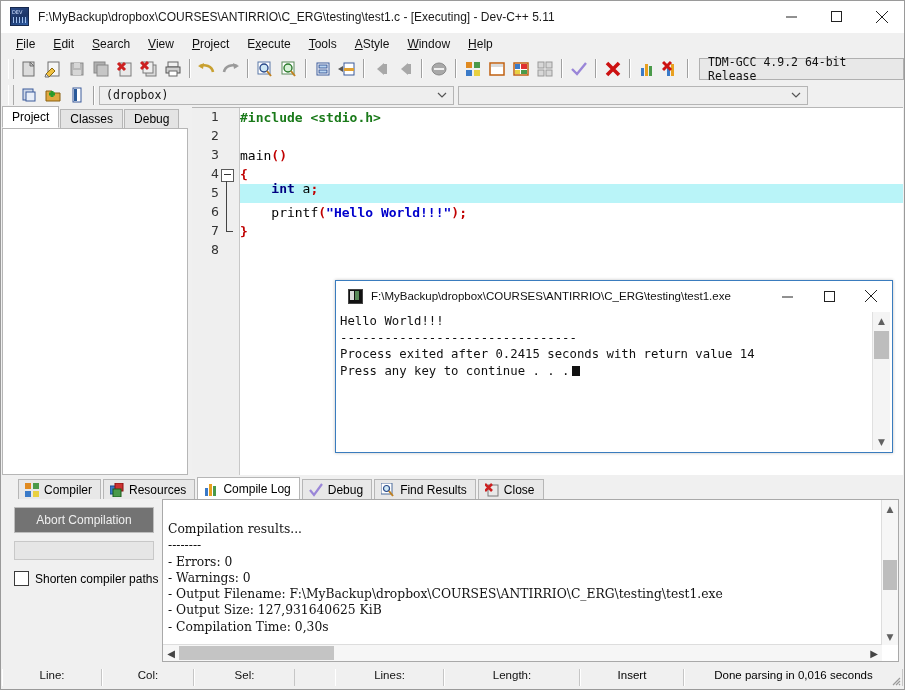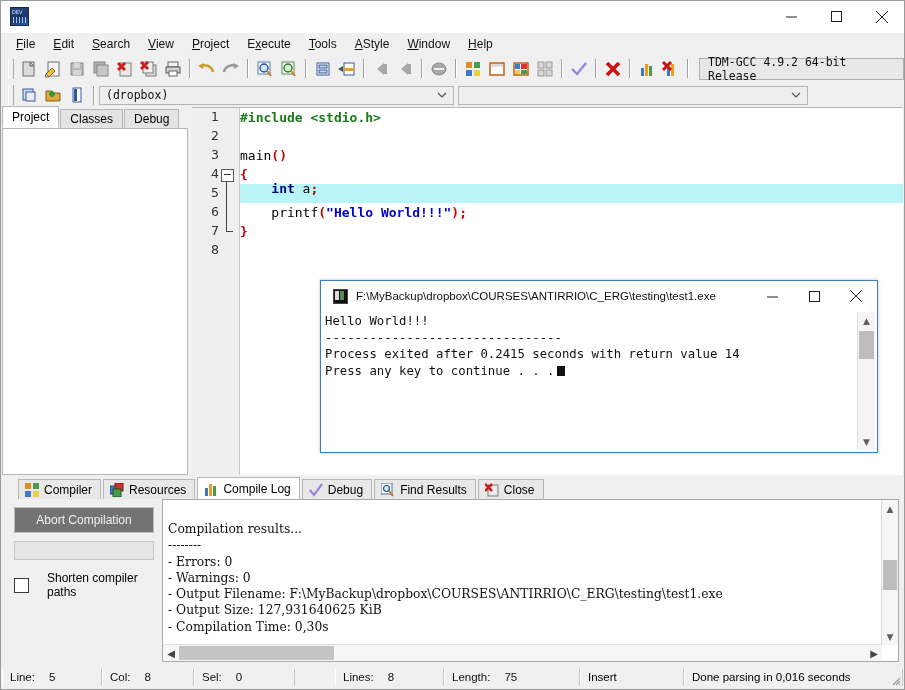--- a/index.html
+++ b/index.html
@@ -90,21 +90,21 @@
             font-family:"DejaVu Sans Mono", monospace;font-size:13px;}
   .cline{position:absolute;left:0;height:19px;line-height:19px;white-space:pre;}
   .hl-row{position:absolute;left:48px;right:0;height:19px;background:#b9f4f8;}
   .k-pre{color:#1a7a1a;font-weight:bold;}
   .k-kw{color:#000080;font-weight:bold;}
   .k-sym{color:#c00000;font-weight:bold;}
   .k-str{color:#0000cc;font-weight:bold;}
   .k-id{color:#000;}
 
   
-  .console{position:absolute;left:319px;top:279px;width:558px;height:173px;
+  .console{position:absolute;left:334px;top:279px;width:558px;height:173px;
            background:#ffffff;border:1px solid #3a7cbe;box-sizing:border-box;
            box-shadow:0 0 3px rgba(0,0,0,0.25);}
   .con-title{height:30px;display:flex;align-items:center;background:#ffffff;}
   .con-ico{width:13px;height:13px;margin-left:12px;margin-right:8px;
            background:#111;border:1px solid #444;position:relative;flex:none;}
   .con-ico:after{content:"";position:absolute;left:1px;top:1px;width:4px;height:9px;background:#dcdcdc;}
   .con-ico:before{content:"";position:absolute;left:6px;top:1px;width:4px;height:9px;background:#5a8a5a;}
   .con-t{font-size:11.5px;color:#111;white-space:nowrap;}
   .con-btns{margin-left:auto;display:flex;}
   .con-btn{width:42px;height:30px;display:flex;align-items:center;justify-content:center;
@@ -127,50 +127,51 @@
   .btab{height:19px;padding:0 8px 0 6px;display:flex;align-items:center;gap:5px;
         font-size:12px;background:#e8e8e8;border:1px solid #b6b6b6;border-bottom:none;
         margin-right:2px;}
   .btab.active{background:#ffffff;height:21px;}
   .bbody{position:absolute;left:4px;top:22px;right:4px;bottom:4px;display:flex;}
   .blefttools{width:156px;padding-top:8px;}
   .abort-btn{margin:0 8px;height:24px;background:#737373;border:1px solid #bdbdbd;
              display:flex;align-items:center;justify-content:center;
              font-size:12px;color:#efefef;}
   .prog{margin:8px 8px 0 8px;height:17px;background:#e6e6e6;border:1px solid #c8c8c8;}
-  .chkrow{display:flex;align-items:center;gap:18px;margin:11px 0 0 8px;font-size:12px;}
+  .chkrow{display:flex;align-items:center;gap:6px;margin:11px 0 0 8px;font-size:12px;}
   .chkbox{width:13px;height:13px;border:1px solid #3a3a3a;background:#fff;flex:none;}
   .logbox{flex:1;background:#ffffff;border:1px solid #a9a9a9;position:relative;
           overflow:hidden;}
   .logtext{position:absolute;left:5px;top:21px;right:20px;
            font-family:"DejaVu Serif", serif;font-size:12.3px;line-height:16.3px;
            color:#111;white-space:pre;}
   .log-vsb{position:absolute;right:0;top:0;bottom:16px;width:16px;background:#f6f6f6;
            border-left:1px solid #ddd;}
   .log-hsb{position:absolute;left:0;right:16px;bottom:0;height:16px;background:#f6f6f6;
            border-top:1px solid #ddd;display:flex;align-items:center;}
   .hsb-arrow{width:16px;text-align:center;font-size:10px;color:#444;font-family:"DejaVu Sans", sans-serif;}
   .hsb-thumb{height:14px;background:#c4c4c4;}
 
   
   .statusbar{position:absolute;left:1px;bottom:1px;width:901px;height:22px;
              background:#f0f0f0;display:flex;align-items:center;font-size:11.5px;}
   .st-cell{height:17px;display:flex;align-items:center;padding:0 7px;
-           border-left:1px solid #ffffff;border-right:1px solid #c6c6c6;gap:14px;}
+           border-left:1px solid #ffffff;border-right:1px solid #c6c6c6;gap:14px;flex-direction:column;}
   .st-lab{color:#111;}
   .st-val{color:#111;}
   .grip{position:absolute;right:2px;bottom:2px;width:12px;height:12px;}
 </style>
 </head>
 <body>
 
 <div id="app">
 
   <div class="titlebar">
     <div class="tb-icon"></div>
+    <div class="tb-title">F:\MyBackup\dropbox\COURSES\ANTIRRIO\C_ERG\testing\test1.c - [Executing] - Dev-C++ 5.11</div>
     <div class="tb-buttons">
       <div class="tb-btn">
         <svg width="11" height="11" viewBox="0 0 11 11">
             <line x1="0" y1="6" x2="11" y2="6" stroke="#222" stroke-width="1"></line>
           </svg>
       </div>
       <div class="tb-btn">
         <svg width="11" height="11" viewBox="0 0 11 11">
             <rect x="0.5" y="0.5" width="10" height="10" fill="none" stroke="#222" stroke-width="1"></rect>
           </svg>

